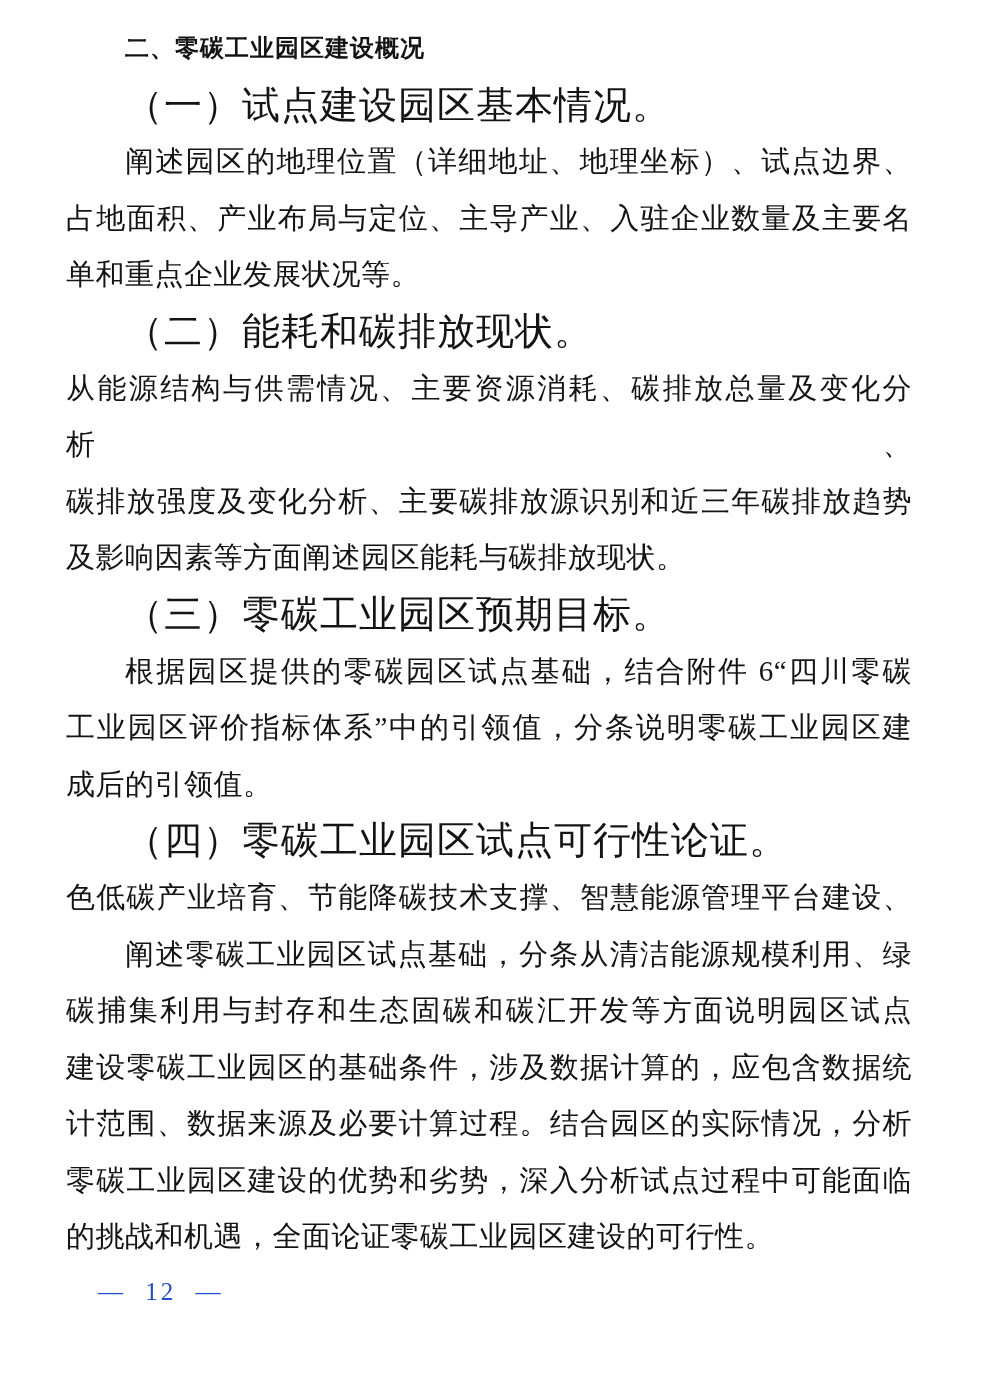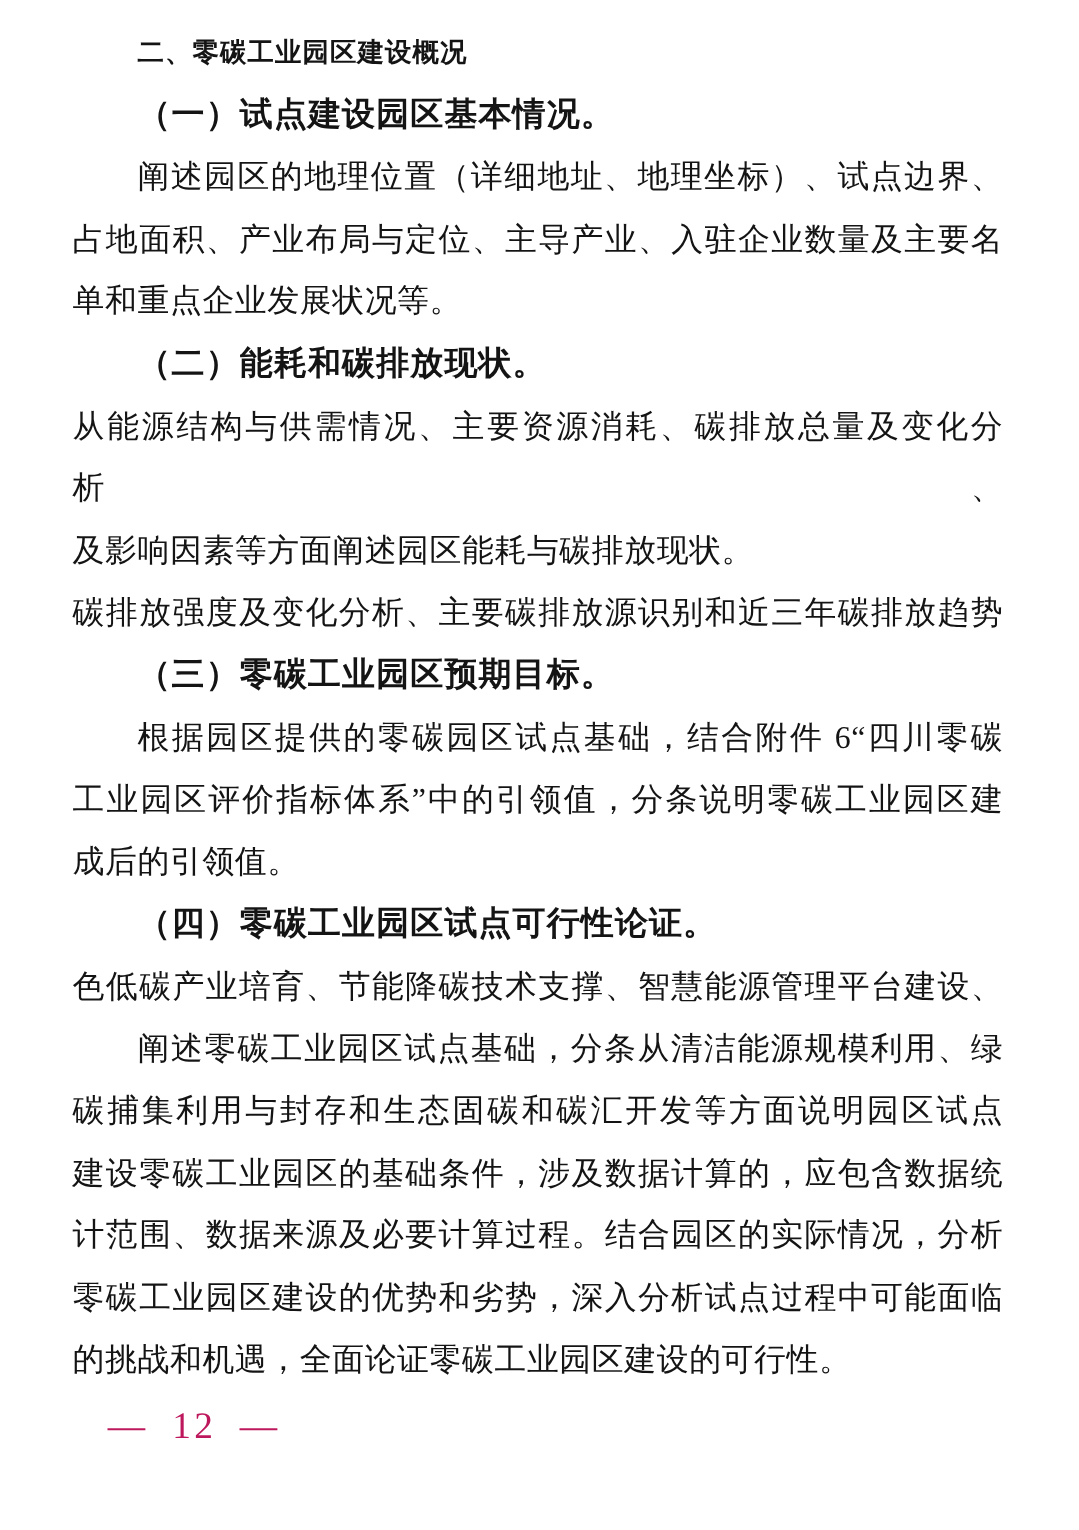--- a/index.html
+++ b/index.html
@@ -46,31 +46,31 @@
     font-family: Liberation Serif, serif;
   }
   .heading {
     font-family: "Liberation Sans", sans-serif;
     font-weight: bold;
     font-size: 24px;
     letter-spacing: 1px;
   }
   .subheading {
     font-family: "Liberation Serif", serif;
-    font-weight: bold;
-    font-size: 30px;
+    font-weight: normal;
+    font-size: 38px;
     letter-spacing: 1px;
   }
   .footer {
     position: absolute;
     left: 98px;
     top: 1278px;
     font-family: "Liberation Serif", serif;
-    font-size: 34px;
-    color: #be185d;
+    font-size: 25px;
+    color: #1d4ed8;
     letter-spacing: 3px;
     word-spacing: 10px;
   }
 </style>
 </head>
 <body>
 
 <div class="page">
 
   <div class="text-block">
@@ -79,22 +79,22 @@
 
     <h2 class="line subheading indent">（一）试点建设园区基本情况。</h2>
 
     <p class="line body indent fill">阐述园区的地理位置（详细地址、地理坐标）、试点边界、</p>
     <p class="line body fill">占地面积、产业布局与定位、主导产业、入驻企业数量及主要名</p>
     <p class="line body">单和重点企业发展状况等。</p>
 
     <h2 class="line subheading indent">（二）能耗和碳排放现状。</h2>
 
     <p class="line body fill">从能源结构与供需情况、主要资源消耗、碳排放总量及变化分析、</p>
+    <p class="line body fill">碳排放强度及变化分析、主要碳排放源识别和近三年碳排放趋势</p>
     <p class="line body">及影响因素等方面阐述园区能耗与碳排放现状。</p>
-    <p class="line body fill">碳排放强度及变化分析、主要碳排放源识别和近三年碳排放趋势</p>
 
     <h2 class="line subheading indent">（三）零碳工业园区预期目标。</h2>
 
     <p class="line body indent fill">根据园区提供的零碳园区试点基础，结合附件 6“四川零碳</p>
     <p class="line body fill">工业园区评价指标体系”中的引领值，分条说明零碳工业园区建</p>
     <p class="line body">成后的引领值。</p>
 
     <h2 class="line subheading indent">（四）零碳工业园区试点可行性论证。</h2>
 
     <p class="line body fill">色低碳产业培育、节能降碳技术支撑、智慧能源管理平台建设、</p>

